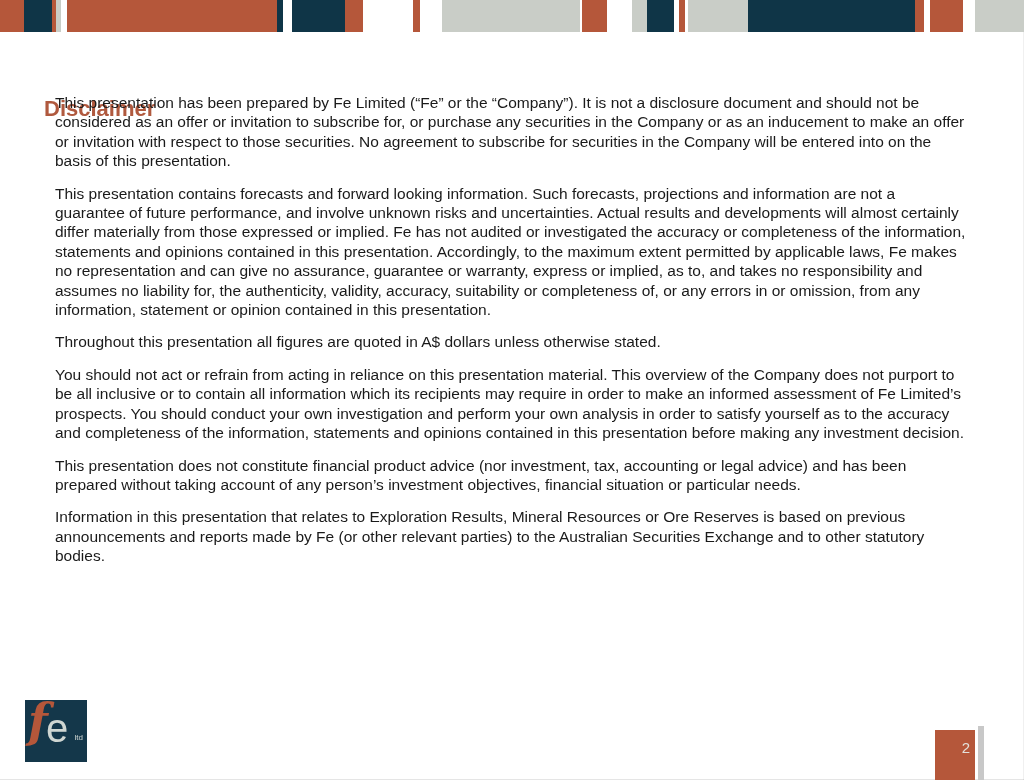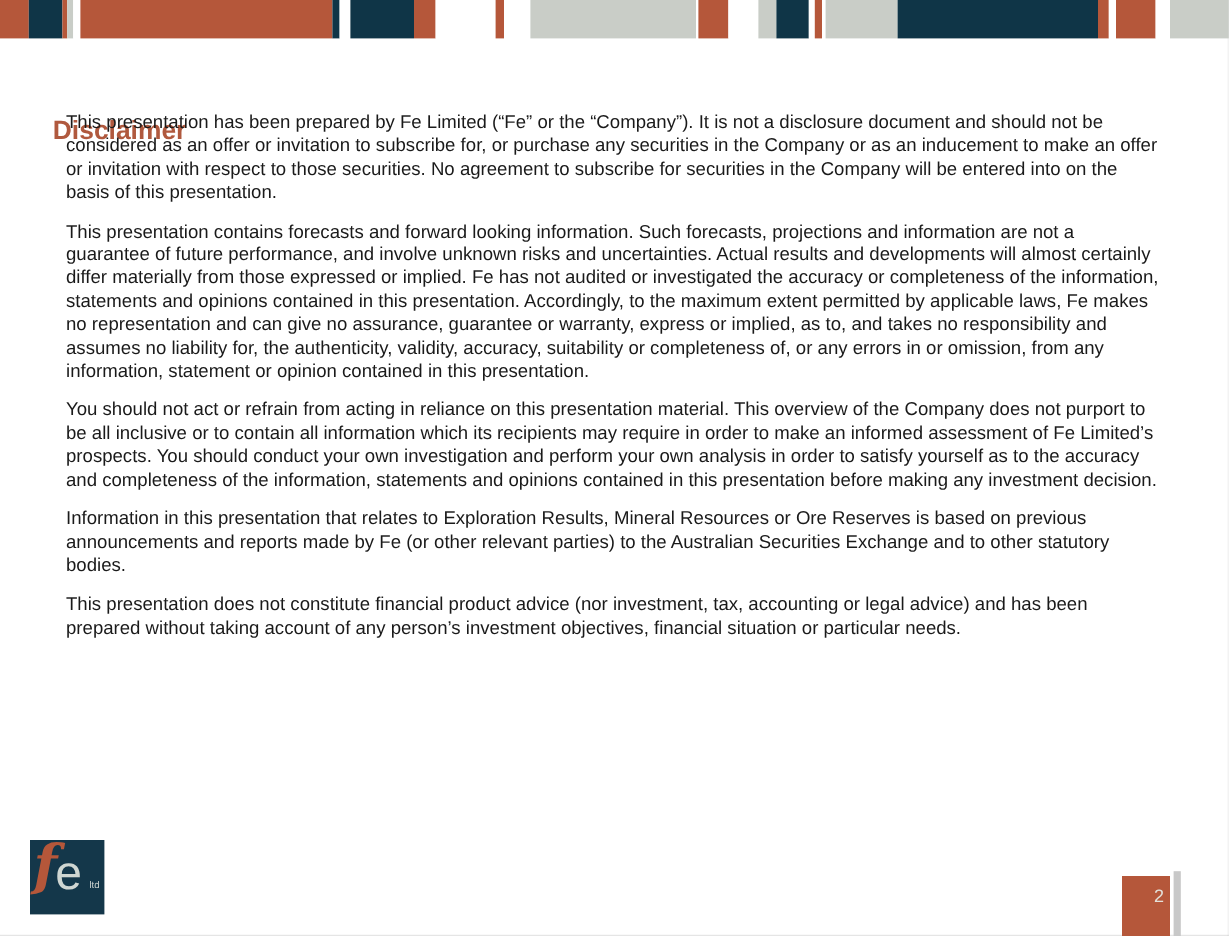--- a/index.html
+++ b/index.html
@@ -100,23 +100,24 @@
   <div class="c-o" style="width:33px"></div>
   <div class="c-w" style="width:12px"></div>
   <div class="c-g" style="width:49px"></div>
 </div>
 
 <h1 class="slide-title">Disclaimer</h1>
 
 <div class="content">
   <p>This presentation has been prepared by Fe Limited (“Fe” or the “Company”). It is not a disclosure document and should not be considered as an offer or invitation to subscribe for, or purchase any securities in the Company or as an inducement to make an offer or invitation with respect to those securities. No agreement to subscribe for securities in the Company will be entered into on the basis of this presentation.</p>
   <p>This presentation contains forecasts and forward looking information. Such forecasts, projections and information are not a guarantee of future performance, and involve unknown risks and uncertainties. Actual results and developments will almost certainly differ materially from those expressed or implied. Fe has not audited or investigated the accuracy or completeness of the information, statements and opinions contained in this presentation. Accordingly, to the maximum extent permitted by applicable laws, Fe makes no representation and can give no assurance, guarantee or warranty, express or implied, as to, and takes no responsibility and assumes no liability for, the authenticity, validity, accuracy, suitability or completeness of, or any errors in or omission, from any information, statement or opinion contained in this presentation.</p>
+  <p>Throughout this presentation all figures are quoted in A$ dollars unless otherwise stated.</p>
   <p>You should not act or refrain from acting in reliance on this presentation material. This overview of the Company does not purport to be all inclusive or to contain all information which its recipients may require in order to make an informed assessment of Fe Limited’s prospects. You should conduct your own investigation and perform your own analysis in order to satisfy yourself as to the accuracy and completeness of the information, statements and opinions contained in this presentation before making any investment decision.</p>
+  <p>This presentation does not constitute financial product advice (nor investment, tax, accounting or legal advice) and has been prepared without taking account of any person’s investment objectives, financial situation or particular needs.</p>
   <p>Information in this presentation that relates to Exploration Results, Mineral Resources or Ore Reserves is based on previous announcements and reports made by Fe (or other relevant parties) to the Australian Securities Exchange and to other statutory bodies.</p>
-  <p>This presentation does not constitute financial product advice (nor investment, tax, accounting or legal advice) and has been prepared without taking account of any person’s investment objectives, financial situation or particular needs.</p>
 </div>
 
 <div class="logo">
   <span class="f">f</span>
   <span class="e">e</span>
   <span class="ltd">ltd</span>
 </div>
 
 <div class="pagebox">2</div>
 <div class="pagestripe"></div>

